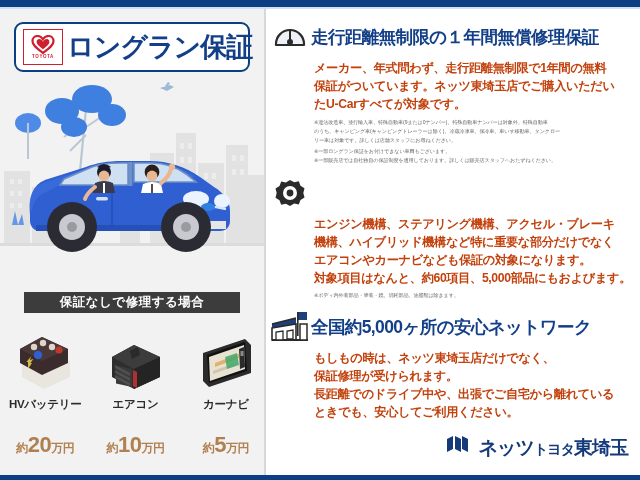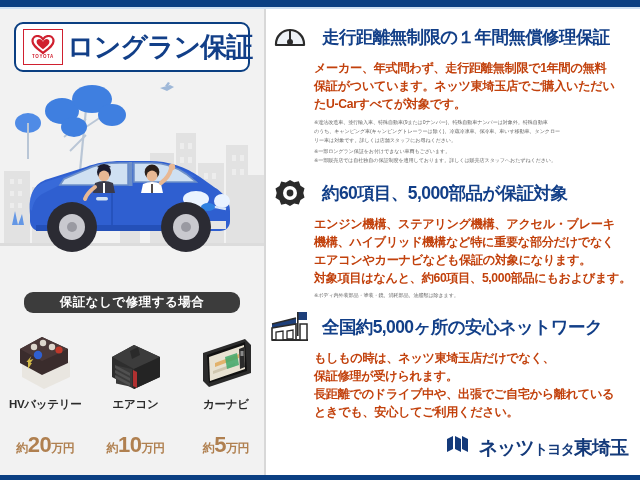--- a/index.html
+++ b/index.html
@@ -41,21 +41,21 @@
     white-space:nowrap;line-height:1;
   }
 
   
   .scene{position:absolute;left:0;top:66px;width:264px;height:210px;overflow:hidden;}
   .scene svg{display:block;}
 
   
   .pill{
     position:absolute;left:24px;top:283px;width:216px;height:21px;
-    background:#3c3c3c;border-radius:9px;color:#ffffff;
+    background:#3c3c3c;border-radius:0;color:#ffffff;
     font-size:12.5px;font-weight:bold;letter-spacing:.5px;
     display:flex;align-items:center;justify-content:center;
   }
 
   
   .costs{position:absolute;left:0;top:320px;width:271px;display:flex;}
   .cost{flex:1;display:flex;flex-direction:column;align-items:center;}
   .cost-art{height:62px;display:flex;align-items:flex-end;justify-content:center;}
   .cost-label{font-size:11.5px;font-weight:bold;color:#2b2b2b;margin-top:6px;letter-spacing:-.3px;white-space:nowrap;}
   .cost-price{margin-top:20px;color:#b08050;font-weight:bold;white-space:nowrap;letter-spacing:-.5px;}
@@ -64,21 +64,21 @@
   .cost-price .suf{font-size:12px;}
 
   
   .right{position:absolute;left:266px;top:9px;width:374px;height:466px;background:#ffffff;}
 
   .sec{position:absolute;left:0;width:374px;}
   .sec-head{display:flex;align-items:center;}
   .sec-icon{width:40px;height:40px;flex:0 0 auto;display:flex;align-items:center;justify-content:center;margin-left:4px;}
   .sec-title{
     font-size:17.5px;font-weight:bold;color:#123f88;letter-spacing:-.6px;
-    white-space:nowrap;margin-left:12px;
+    white-space:nowrap;margin-left:1px;
   }
   .sec-body{margin-left:48px;margin-top:3px;}
   .sec-body p{
     margin:0;font-size:12.2px;line-height:1.47;color:#c2410c;
     font-weight:bold;letter-spacing:-.35px;white-space:nowrap;
   }
   .fine{margin-left:48px;margin-top:5px;}
   .fine p{
     margin:0 0 1px 0;font-size:5.1px;line-height:1.55;color:#666666;
     letter-spacing:-.1px;white-space:nowrap;
@@ -337,21 +337,20 @@
       <div class="sec-head">
         <div class="sec-icon">
           <svg width="38" height="38" viewBox="0 0 38 38">
             <path d="M19 2 l4.2 2.3 l4.6 -1 l1.7 4.4 l4 2.6 l-1.2 4.6 l1.2 4.6 l-4 2.6 l-1.7 4.4
                      l-4.6 -1 L19 28 l-4.2 -2.3 l-4.6 1 l-1.7 -4.4 l-4 -2.6 l1.2 -4.6 l-1.2 -4.6
                      l4 -2.6 l1.7 -4.4 l4.6 1 Z" fill="#2b2b2b" transform="translate(0,4)"></path>
             <circle cx="19" cy="19" r="7" fill="#ffffff"></circle>
             <circle cx="19" cy="19" r="3.4" fill="#2b2b2b"></circle>
           </svg>
         </div>
-        <div class="sec-title">約60項目、5,000部品が保証対象</div>
       </div>
       <div class="sec-body">
         <p>エンジン機構、ステアリング機構、アクセル・ブレーキ</p>
         <p>機構、ハイブリッド機構など特に重要な部分だけでなく</p>
         <p>エアコンやカーナビなども保証の対象になります。</p>
         <p>対象項目はなんと、約60項目、5,000部品にもおよびます。</p>
       </div>
       <div class="note">
         <p>※ボディ内外装部品・塗装・鏡、消耗部品、油脂類は除きます。</p>
       </div>

